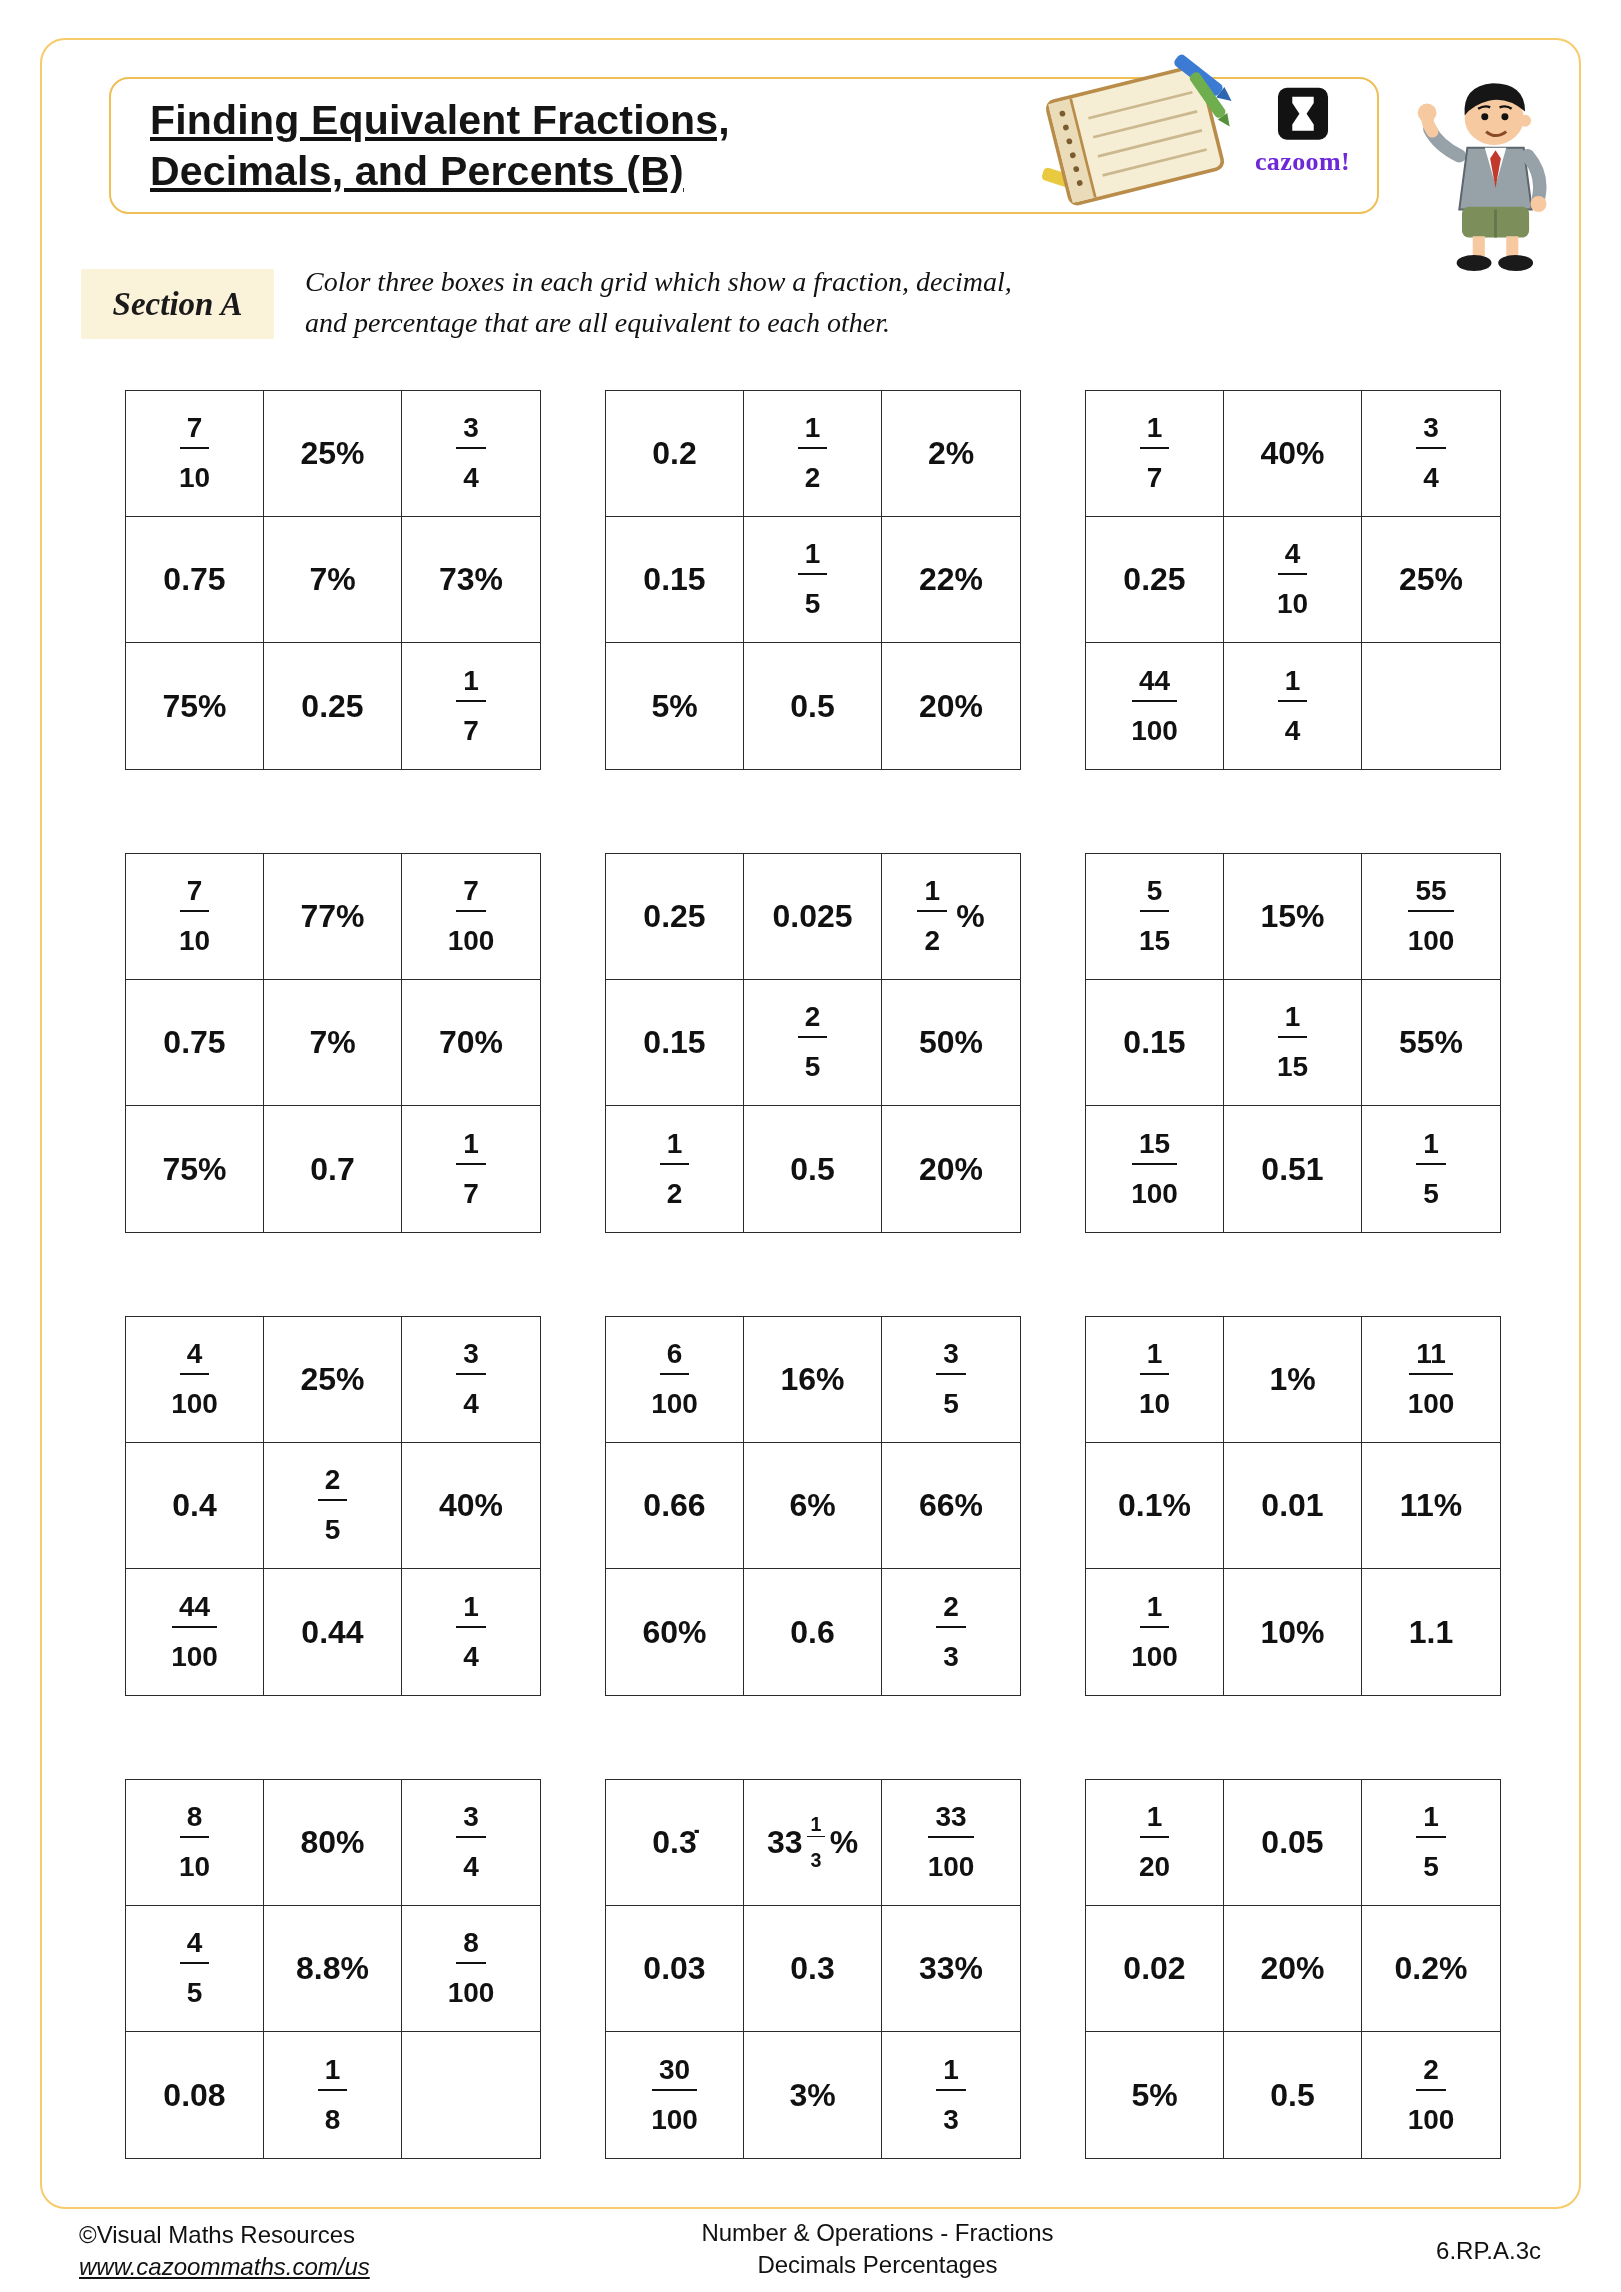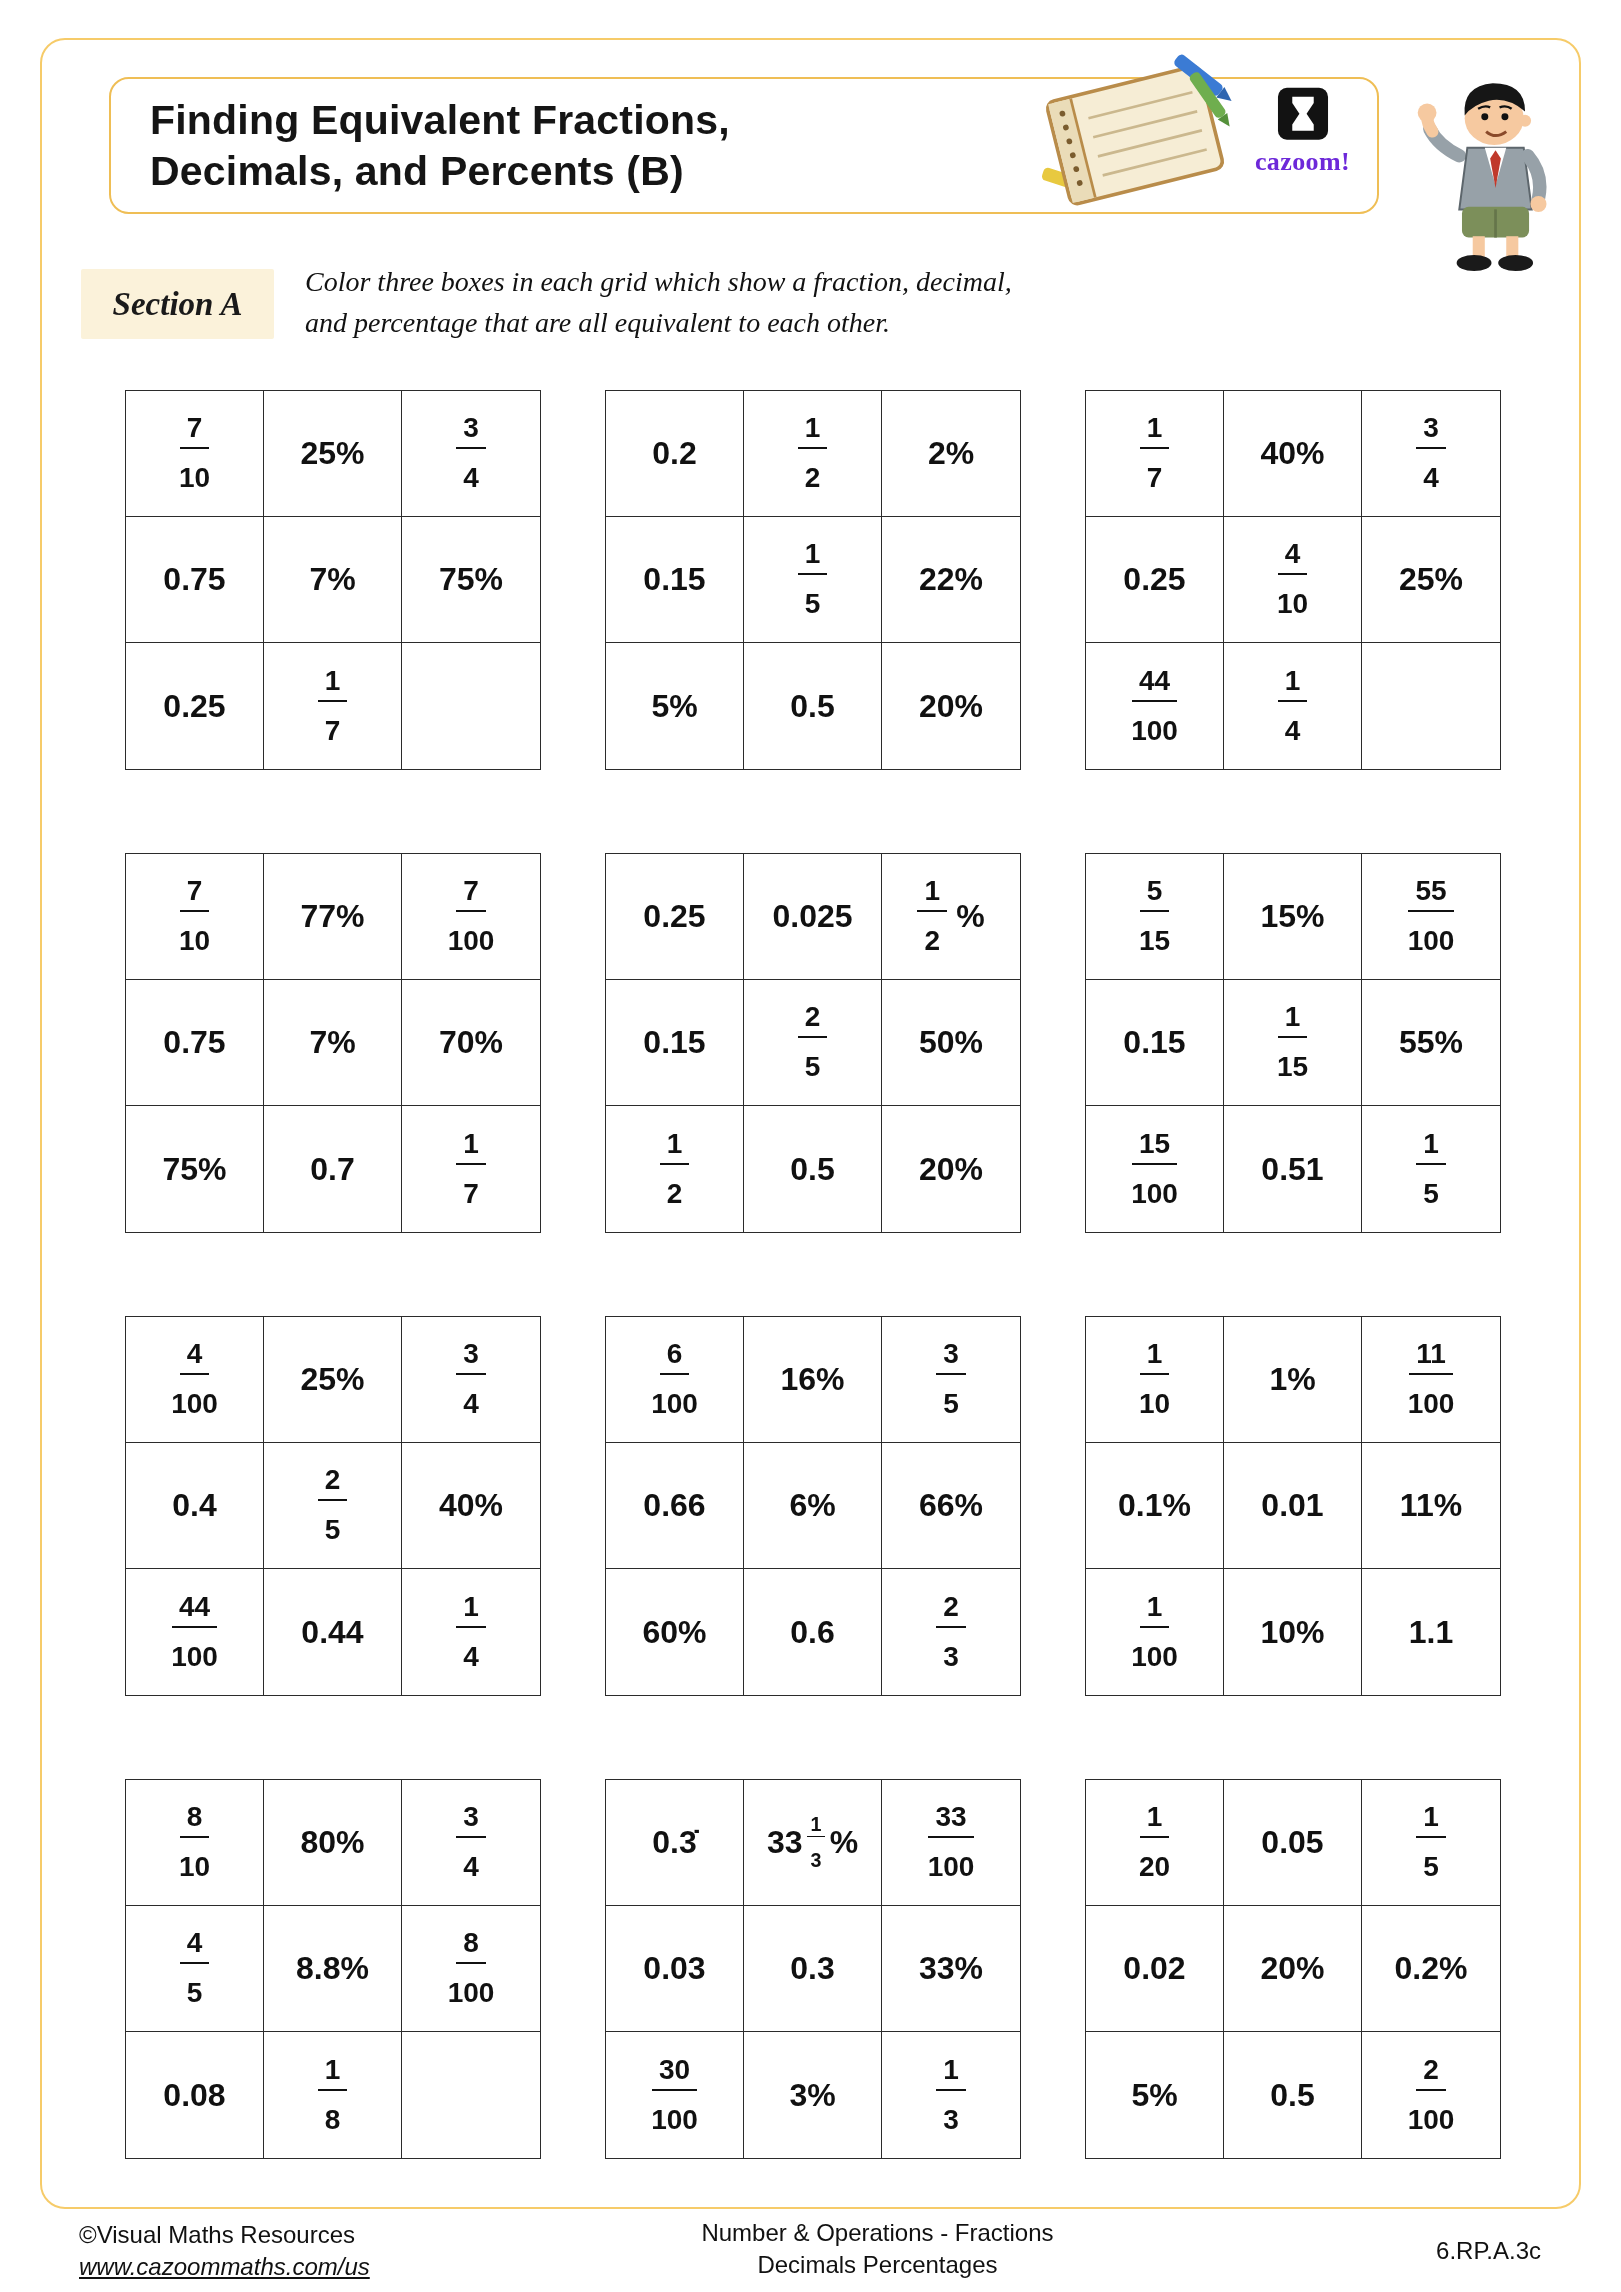--- a/index.html
+++ b/index.html
@@ -7,21 +7,21 @@
   body { font-family:"Liberation Sans", sans-serif; color:#111; }
 
   .page { position:relative; width:1622px; height:2293px; background:#fff; overflow:hidden; }
 
   .frame { position:absolute; left:40px; top:38px; width:1541px; height:2171px;
            border:2.7px solid #F6CB69; border-radius:25px; z-index:1; }
 
   
   .title-box { position:absolute; left:109px; top:77px; width:1270px; height:137px;
                background:#fff; border:2.7px solid #EFBE55; border-radius:19.7px;
-               z-index:2; display:flex; align-items:center; }
+               z-index:2; display:flex; align-items:center;text-decoration:underline; }
   .page-title { font-size:41px; line-height:1.24; font-weight:bold; color:#151515;
                 padding-left:39px; letter-spacing:0.2px; }
 
   .notebook-wrap { position:absolute; left:1028px; top:52px; width:222px; height:159px; z-index:3; }
   .logo-wrap { position:absolute; left:1247px; top:86px; width:111px; height:111px; z-index:4;
                display:flex; flex-direction:column; align-items:center; }
   .logo-text { font-family:"Liberation Serif", serif; font-weight:bold; font-size:26px;
                color:#6d28d9; margin-top:1.8px; letter-spacing:0.4px; }
   .boy-wrap { position:absolute; left:1411px; top:75px; width:161px; height:199px; z-index:3; }
 
@@ -176,20 +176,23 @@
             <span class="den">4</span>
           </span>
         </div>
         <div class="cell">
           <span class="val">0.75</span>
         </div>
         <div class="cell">
           <span class="val">7%</span>
         </div>
         <div class="cell">
+          <span class="val">73%</span>
+        </div>
+        <div class="cell">
           <span class="val">75%</span>
         </div>
         <div class="cell">
           <span class="val">0.25</span>
         </div>
         <div class="cell">
           <span class="frac">
             <span class="num">1</span>
             <span class="den">7</span>
           </span>

